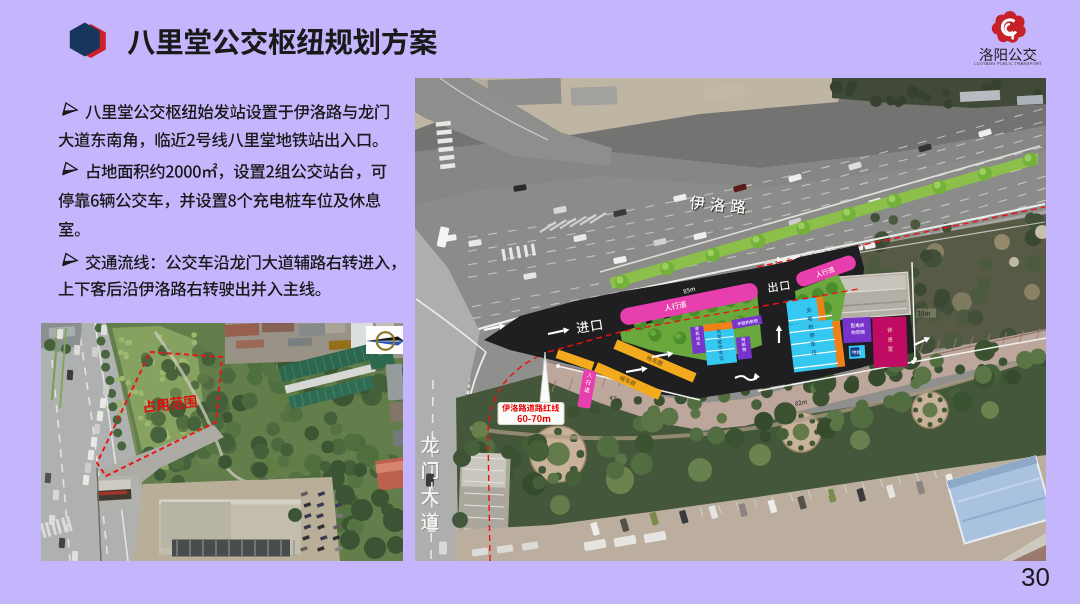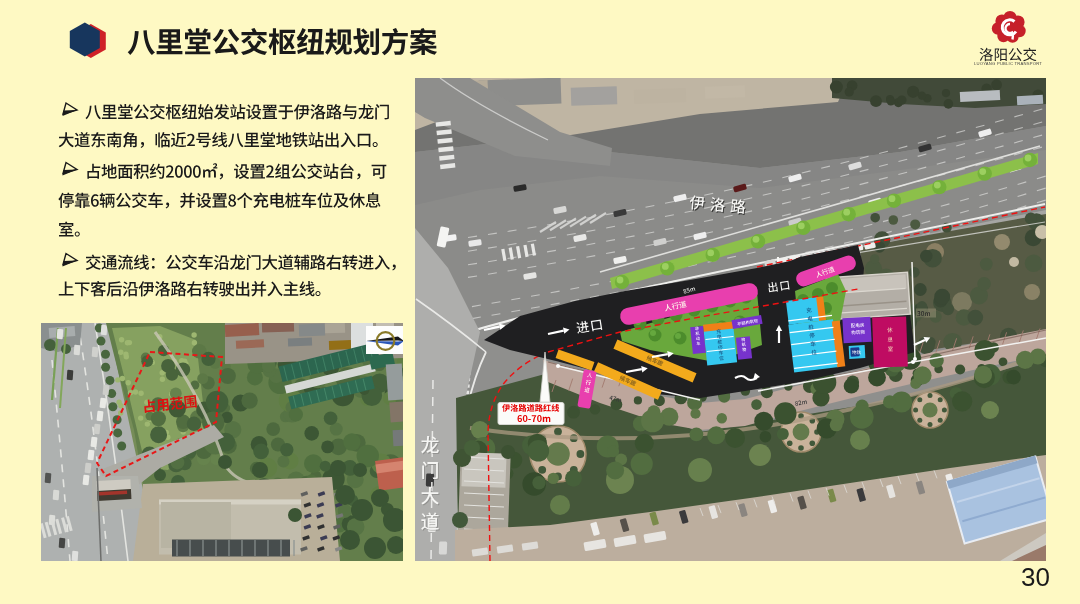--- a/index.html
+++ b/index.html
@@ -1,14 +1,14 @@
 <!DOCTYPE html>
 <html><head><meta charset="utf-8"><style>
 html,body{margin:0;padding:0;background:#fff;}
-.page{position:relative;width:1080px;height:604px;background:#fef9c3;overflow:hidden;font-family:"Liberation Sans",sans-serif;text-decoration:underline;}
+.page{position:relative;width:1080px;height:604px;background:#c4b5fd;overflow:hidden;font-family:"Liberation Sans",sans-serif;text-decoration:underline;}
 </style></head><body>
 <div class="page">
 <svg width="1080" height="604" viewBox="0 0 1080 604">
 
 <g>
         <polygon points="90.8,24.0 105.8,32.5 105.8,49.5 90.8,58.0 75.8,49.5 75.8,32.5" fill="#cf2128"></polygon>
         <polygon points="84.8,22.5 99.8,31.0 99.8,48.0 84.8,56.5 69.8,48.0 69.8,31.0" fill="#17365d"></polygon>
       </g>
 
 <path transform="translate(127.0,52.5)" d="M7.9 -21.6C7.4 -13.8 6.3 -4.8 0.7 -0.2C1.4 0.4 2.6 1.7 3.2 2.5C9.4 -2.8 10.9 -12.6 11.7 -21.3ZM19.8 -22.3 16.4 -22.0C16.6 -20.1 17.0 -5.3 24.9 2.4C25.6 1.5 26.7 0.6 28.0 -0.1C20.2 -7.1 19.9 -20.7 19.8 -22.3Z M35.8 -15.1H41.1V-12.7H35.8ZM44.3 -15.1H49.5V-12.7H44.3ZM35.8 -20.2H41.1V-17.9H35.8ZM44.3 -20.2H49.5V-17.9H44.3ZM31.5 -7.3V-4.1H40.8V-1.5H29.6V1.7H55.4V-1.5H44.5V-4.1H53.9V-7.3H44.5V-9.7H53.0V-23.2H32.4V-9.7H40.8V-7.3Z M65.8 -12.9H75.3V-10.8H65.8ZM62.6 -15.5V-8.2H68.9V-6.3H60.7V-3.4H68.9V-1.1H58.1V1.8H83.3V-1.1H72.3V-3.4H81.1V-6.3H72.3V-8.2H78.7V-15.5ZM77.6 -24.1C77.1 -23.0 76.1 -21.5 75.4 -20.4L76.7 -20.0H72.3V-24.2H68.9V-20.0H64.8L65.9 -20.5C65.4 -21.5 64.5 -22.9 63.5 -24.0L60.5 -22.8C61.2 -22.0 61.8 -20.9 62.3 -20.0H58.0V-13.2H61.1V-17.0H80.1V-13.2H83.4V-20.0H78.7C79.5 -20.8 80.4 -21.9 81.2 -23.1Z M93.1 -23.6C91.5 -19.5 88.8 -15.4 85.7 -13.1C86.6 -12.5 88.2 -11.3 88.9 -10.6C91.9 -13.4 94.9 -17.9 96.8 -22.5ZM104.3 -23.8 100.9 -22.4C103.1 -18.2 106.5 -13.6 109.5 -10.6C110.1 -11.5 111.4 -12.9 112.3 -13.6C109.5 -16.0 106.0 -20.2 104.3 -23.8ZM88.9 1.1C90.3 0.6 92.2 0.5 106.1 -0.7C106.8 0.5 107.4 1.6 107.9 2.6L111.3 0.7C109.9 -2.0 107.2 -6.0 104.8 -9.1L101.6 -7.7C102.4 -6.5 103.3 -5.2 104.1 -3.9L93.5 -3.2C96.1 -6.3 98.8 -10.1 100.9 -14.1L97.1 -15.7C94.9 -10.9 91.5 -6.0 90.3 -4.7C89.2 -3.4 88.5 -2.7 87.6 -2.5C88.0 -1.5 88.7 0.4 88.9 1.1Z M121.2 -17.0C119.6 -15.0 116.8 -12.9 114.3 -11.6C115.1 -11.0 116.4 -9.7 117.0 -9.1C119.5 -10.6 122.6 -13.2 124.6 -15.7ZM129.8 -15.2C132.3 -13.4 135.5 -10.7 136.9 -8.9L139.8 -11.2C138.3 -13.0 134.9 -15.5 132.5 -17.2ZM123.4 -11.9 120.4 -11.0C121.5 -8.4 122.8 -6.2 124.5 -4.4C121.7 -2.5 118.2 -1.3 114.1 -0.5C114.7 0.2 115.7 1.8 116.1 2.5C120.4 1.5 124.0 0.0 127.0 -2.1C129.9 0.1 133.5 1.5 138.1 2.4C138.5 1.5 139.4 0.1 140.1 -0.7C135.9 -1.3 132.5 -2.5 129.7 -4.3C131.6 -6.2 133.1 -8.4 134.3 -11.1L130.8 -12.1C130.0 -9.9 128.7 -8.0 127.1 -6.4C125.5 -8.0 124.3 -9.8 123.4 -11.9ZM124.2 -23.4C124.7 -22.6 125.3 -21.5 125.6 -20.6H114.5V-17.3H139.6V-20.6H129.5L129.6 -20.6C129.2 -21.7 128.2 -23.3 127.5 -24.6Z M145.9 -24.2V-18.9H142.1V-15.7H145.7C144.8 -12.3 143.3 -8.3 141.5 -6.0C142.1 -5.1 142.9 -3.6 143.2 -2.6C144.2 -4.1 145.1 -6.2 145.9 -8.6V2.5H149.0V-10.5C149.5 -9.3 150.0 -8.2 150.3 -7.4L152.3 -9.7C151.8 -10.5 149.7 -13.8 149.0 -14.8V-15.7H151.9V-18.9H149.0V-24.2ZM164.1 -18.5C163.5 -16.8 162.9 -15.2 162.1 -13.5C160.9 -15.1 159.7 -16.7 158.6 -18.1L156.0 -16.4C157.4 -14.6 159.0 -12.5 160.4 -10.4C159.0 -8.2 157.5 -6.2 155.9 -4.7V-19.6H168.1V-22.7H152.6V1.5H168.6V-1.6H155.9V-4.6C156.6 -4.0 157.9 -2.9 158.4 -2.3C159.8 -3.7 161.1 -5.5 162.3 -7.4C163.3 -5.7 164.2 -4.1 164.8 -2.8L167.6 -4.8C166.9 -6.5 165.6 -8.5 164.1 -10.6C165.3 -12.9 166.4 -15.3 167.3 -17.7Z M170.2 -1.9 171.0 1.4C173.7 0.4 177.2 -1.0 180.4 -2.3L179.8 -5.2C176.2 -4.0 172.6 -2.7 170.2 -1.9ZM170.9 -11.8C171.4 -12.0 172.1 -12.2 174.6 -12.5C173.6 -11.2 172.8 -10.3 172.4 -9.8C171.4 -8.8 170.8 -8.2 170.0 -8.0C170.4 -7.1 170.9 -5.5 171.1 -4.8C171.9 -5.3 173.1 -5.6 179.9 -7.0C179.9 -7.7 179.9 -9.0 180.1 -9.9L175.9 -9.3C177.9 -11.5 179.7 -14.1 181.3 -16.6L178.3 -18.5C177.8 -17.5 177.2 -16.5 176.6 -15.6L174.3 -15.4C176.0 -17.6 177.6 -20.3 178.8 -22.8L175.4 -24.5C174.2 -21.2 172.2 -17.7 171.5 -16.9C170.9 -15.9 170.4 -15.4 169.7 -15.2C170.1 -14.2 170.7 -12.5 170.9 -11.8ZM191.9 -20.3C191.8 -18.0 191.7 -15.7 191.5 -13.3H188.1L188.8 -20.3ZM179.5 -1.4V1.9H196.8V-1.4H193.9C194.5 -7.4 195.1 -16.3 195.4 -23.4H180.9V-20.3H185.3C185.1 -18.1 184.9 -15.7 184.6 -13.3H181.3V-10.1H184.3C183.9 -7.0 183.5 -4.0 183.1 -1.4ZM191.3 -10.1C191.0 -6.9 190.7 -3.9 190.5 -1.4H186.5C186.9 -3.9 187.3 -6.9 187.7 -10.1Z M210.6 -22.9V-7.8H213.9V-20.0H220.5V-7.8H223.8V-22.9ZM202.6 -23.9V-19.8H199.0V-16.7H202.6V-14.8L202.6 -13.2H198.4V-10.0H202.4C202.0 -6.4 201.0 -2.7 198.1 -0.1C198.9 0.5 200.1 1.6 200.5 2.3C202.9 0.0 204.2 -2.9 205.0 -5.9C206.1 -4.5 207.2 -2.9 207.9 -1.7L210.2 -4.2C209.5 -5.0 206.7 -8.4 205.6 -9.5L205.7 -10.0H209.7V-13.2H205.9L205.9 -14.8V-16.7H209.3V-19.8H205.9V-23.9ZM215.6 -18.2V-13.7C215.6 -9.3 214.8 -3.7 207.5 0.1C208.1 0.6 209.3 1.9 209.7 2.5C212.9 0.8 215.0 -1.4 216.4 -3.8V-1.3C216.4 1.2 217.3 1.9 219.5 1.9H221.5C224.3 1.9 224.8 0.6 225.1 -3.7C224.4 -3.9 223.2 -4.4 222.5 -5.0C222.4 -1.5 222.2 -0.7 221.5 -0.7H220.2C219.6 -0.7 219.4 -0.9 219.4 -1.6V-8.6H218.2C218.6 -10.4 218.8 -12.1 218.8 -13.7V-18.2Z M243.3 -21.2V-5.4H246.5V-21.2ZM248.7 -23.9V-1.4C248.7 -0.9 248.5 -0.8 248.0 -0.8C247.5 -0.8 245.9 -0.8 244.3 -0.8C244.8 0.1 245.3 1.6 245.4 2.6C247.8 2.6 249.5 2.5 250.6 1.9C251.7 1.4 252.0 0.5 252.0 -1.4V-23.9ZM234.0 -22.1C235.4 -20.9 237.2 -19.2 237.9 -18.1L240.4 -20.1C239.5 -21.3 237.7 -22.9 236.3 -24.0ZM237.9 -13.6C237.1 -11.7 236.1 -9.9 234.9 -8.3C234.5 -9.9 234.1 -11.8 233.9 -13.8L242.3 -14.8L242.0 -18.0L233.6 -17.1C233.4 -19.4 233.3 -21.7 233.3 -24.2H229.8C229.8 -21.7 230.0 -19.1 230.2 -16.7L226.3 -16.3L226.7 -13.0L230.5 -13.5C230.9 -10.4 231.4 -7.5 232.2 -5.1C230.4 -3.4 228.5 -1.9 226.3 -0.8C227.1 -0.1 228.3 1.2 228.7 1.9C230.4 0.9 232.0 -0.3 233.5 -1.8C234.7 0.8 236.4 2.3 238.4 2.3C241.0 2.3 242.0 1.1 242.6 -3.9C241.7 -4.2 240.5 -5.0 239.8 -5.8C239.6 -2.4 239.3 -1.1 238.7 -1.1C237.7 -1.1 236.8 -2.3 236.0 -4.4C238.1 -6.9 239.8 -9.6 241.1 -12.6Z M265.7 -23.3C266.2 -22.2 266.9 -20.7 267.4 -19.6H255.3V-16.3H262.5C262.2 -10.3 261.7 -3.8 254.8 -0.1C255.7 0.6 256.8 1.8 257.3 2.7C262.5 -0.3 264.6 -4.8 265.5 -9.5H274.6C274.2 -4.4 273.7 -2.0 272.9 -1.3C272.5 -1.0 272.1 -0.9 271.5 -0.9C270.6 -0.9 268.6 -1.0 266.7 -1.1C267.3 -0.2 267.9 1.2 267.9 2.2C269.8 2.3 271.7 2.3 272.8 2.2C274.1 2.1 275.1 1.8 275.9 0.9C277.1 -0.4 277.7 -3.6 278.2 -11.4C278.3 -11.8 278.3 -12.9 278.3 -12.9H266.1C266.2 -14.0 266.3 -15.2 266.3 -16.3H280.8V-19.6H269.1L271.1 -20.5C270.6 -21.6 269.8 -23.3 269.0 -24.6Z M283.3 -6.7V-3.9H292.0C289.6 -2.3 286.0 -1.1 282.6 -0.5C283.3 0.2 284.3 1.5 284.7 2.3C288.2 1.4 291.8 -0.3 294.5 -2.4V2.5H297.9V-2.5C300.6 -0.3 304.3 1.4 307.8 2.3C308.3 1.4 309.3 0.1 310.0 -0.7C306.6 -1.2 303.0 -2.4 300.5 -3.9H309.3V-6.7H297.9V-8.7H294.5V-6.7ZM293.6 -23.5 294.2 -22.3H284.0V-17.9H287.2V-19.5H293.3C292.9 -18.8 292.4 -18.1 291.9 -17.4H283.5V-14.7H289.6C288.7 -13.7 287.7 -12.7 286.9 -11.9C288.7 -11.7 290.5 -11.3 292.3 -11.0C289.9 -10.5 287.0 -10.2 283.7 -10.1C284.1 -9.4 284.6 -8.3 284.8 -7.4C290.2 -7.8 294.3 -8.5 297.5 -9.9C300.8 -9.1 303.6 -8.2 305.7 -7.4L308.5 -9.7C306.5 -10.4 303.8 -11.1 300.9 -11.9C301.9 -12.7 302.7 -13.6 303.4 -14.7H309.0V-17.4H295.6L296.7 -18.8L294.6 -19.5H305.3V-17.9H308.5V-22.3H297.7C297.4 -23.0 296.9 -23.8 296.5 -24.5ZM299.6 -14.7C298.9 -13.9 298.1 -13.3 297.0 -12.7C295.4 -13.0 293.7 -13.3 292.1 -13.6L293.2 -14.7Z" fill="#1a1a1a"></path>

